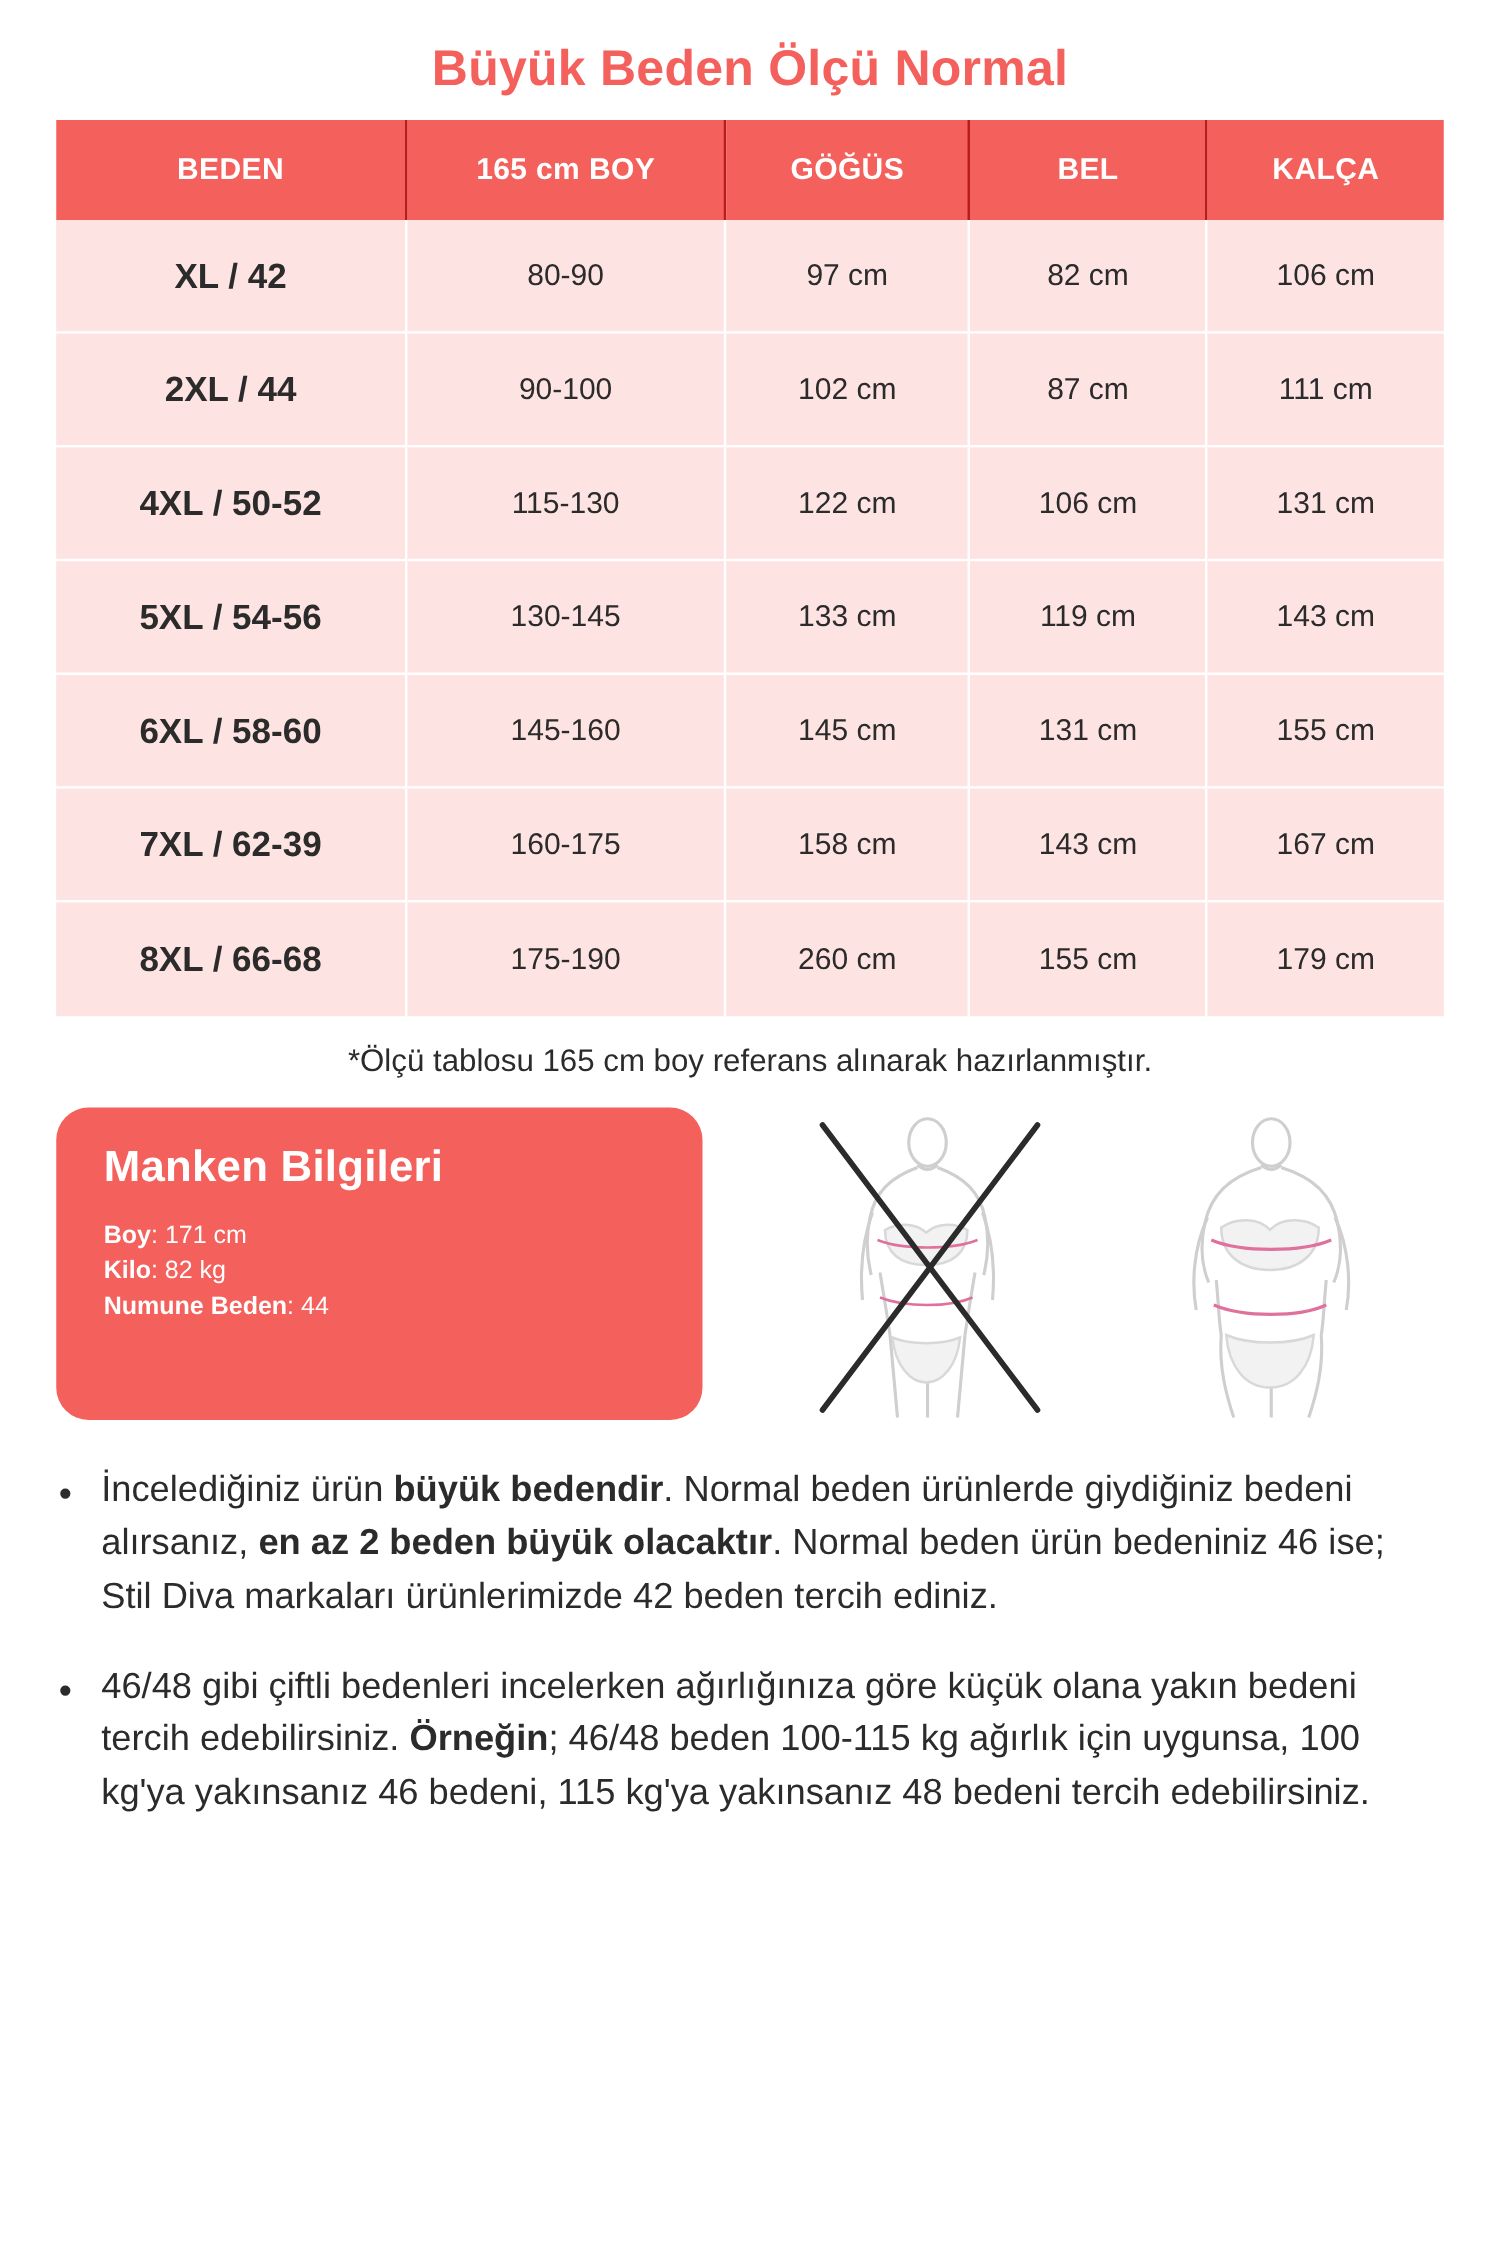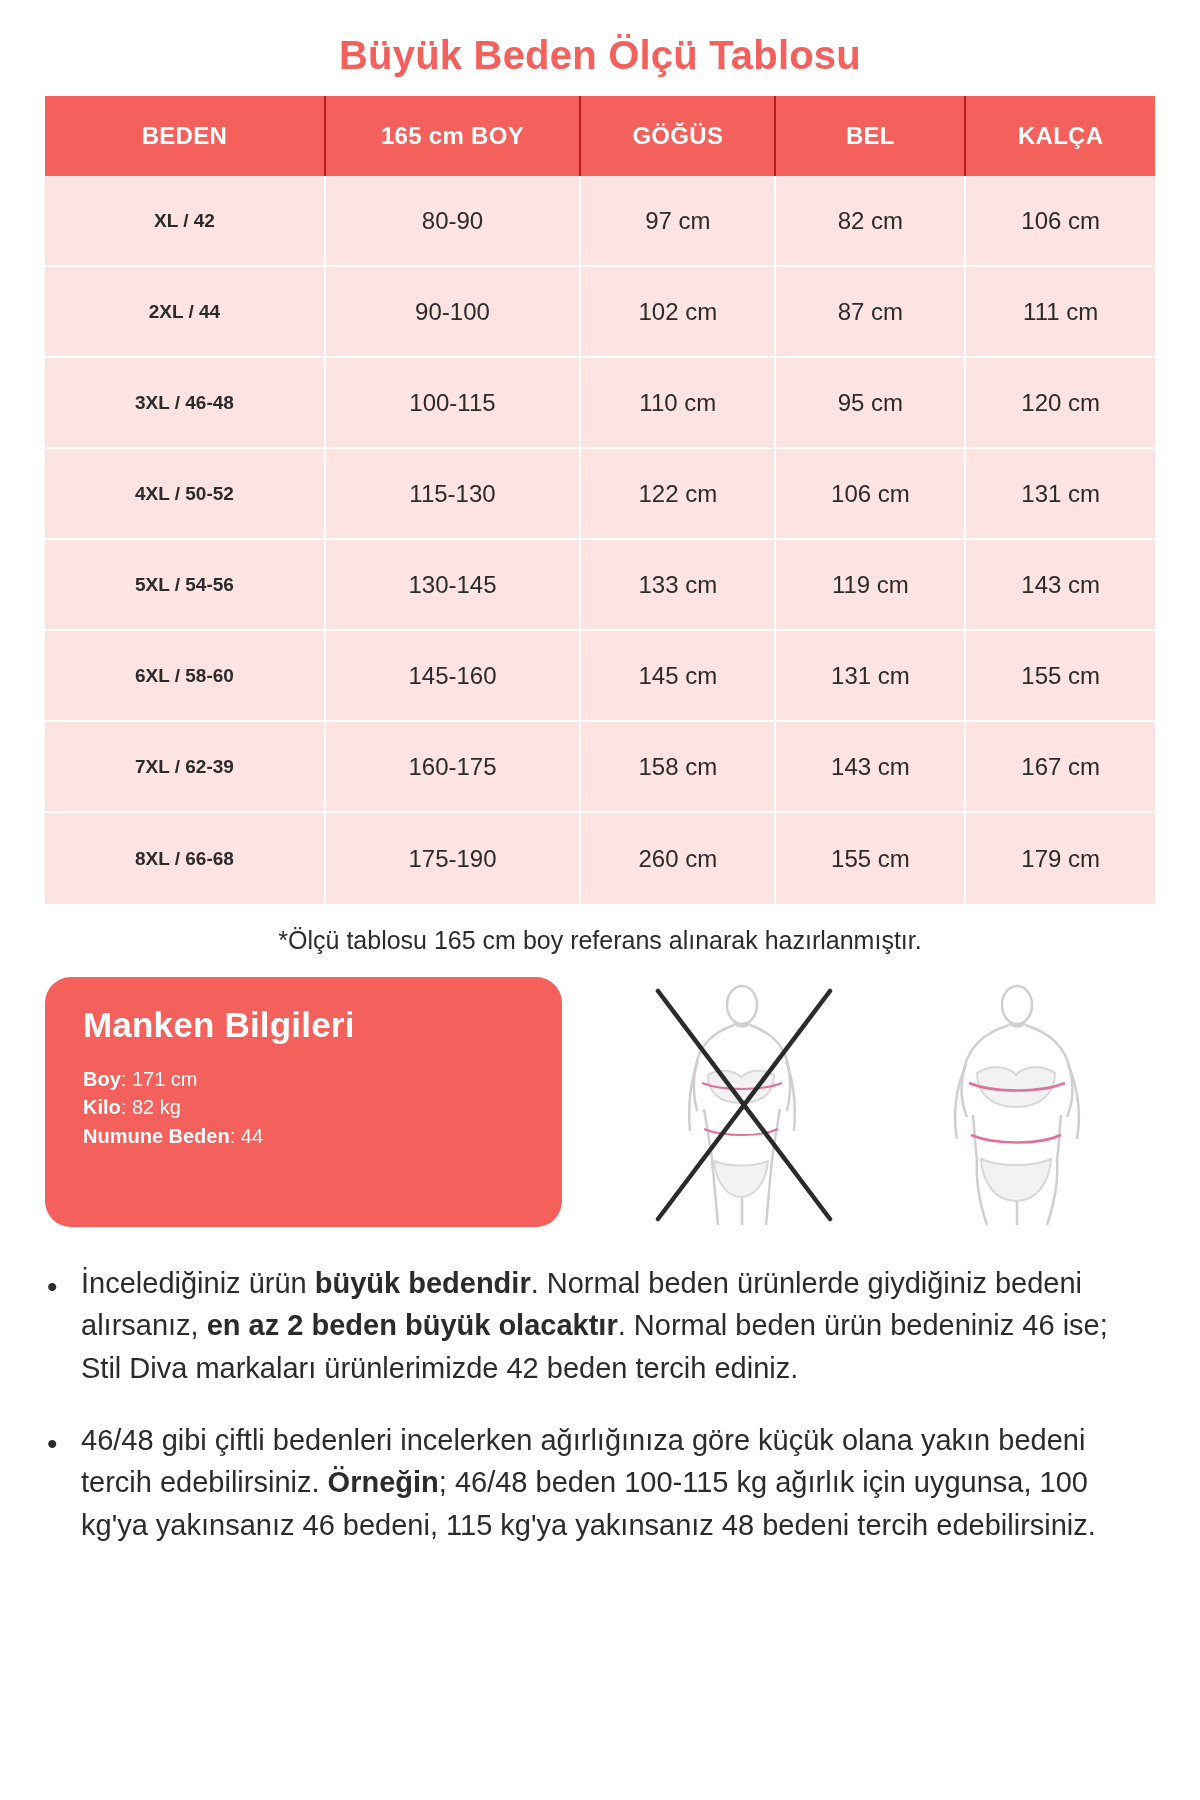--- a/index.html
+++ b/index.html
@@ -55,21 +55,21 @@
     font-size: 24px;
     height: 91px;
     text-align: center;
     border-right: 2px solid #ffffff;
     border-bottom: 2px solid #ffffff;
   }
   table.size-table td:last-child { border-right: none; }
   table.size-table tr:last-child td { border-bottom: none; }
   table.size-table td.beden-cell {
     font-weight: bold;
-    font-size: 19px;
+    font-size: 28px;
   }
 
   
   col.c1 { width: 25.3%; }
   col.c2 { width: 23.0%; }
   col.c3 { width: 17.6%; }
   col.c4 { width: 17.1%; }
   col.c5 { width: 17.0%; }
 
   
@@ -140,21 +140,21 @@
     line-height: 1.46;
     color: #2b2b2b;
   }
   .note-text b { font-weight: bold; }
 </style>
 </head>
 <body>
 
 <div class="page">
 
-  <div class="title">Büyük Beden Ölçü Tablosu</div>
+  <div class="title">Büyük Beden Ölçü Normal</div>
 
   <table class="size-table">
     <colgroup>
       <col class="c1">
         <col class="c2">
         <col class="c3">
         <col class="c4">
         <col class="c5">
     </colgroup>
     <thead>
@@ -173,27 +173,20 @@
         <td>97 cm</td>
         <td>82 cm</td>
         <td>106 cm</td>
       </tr>
       <tr>
         <td class="beden-cell">2XL / 44</td>
         <td>90-100</td>
         <td>102 cm</td>
         <td>87 cm</td>
         <td>111 cm</td>
-      </tr>
-      <tr>
-        <td class="beden-cell">3XL / 46-48</td>
-        <td>100-115</td>
-        <td>110 cm</td>
-        <td>95 cm</td>
-        <td>120 cm</td>
       </tr>
       <tr>
         <td class="beden-cell">4XL / 50-52</td>
         <td>115-130</td>
         <td>122 cm</td>
         <td>106 cm</td>
         <td>131 cm</td>
       </tr>
       <tr>
         <td class="beden-cell">5XL / 54-56</td>

